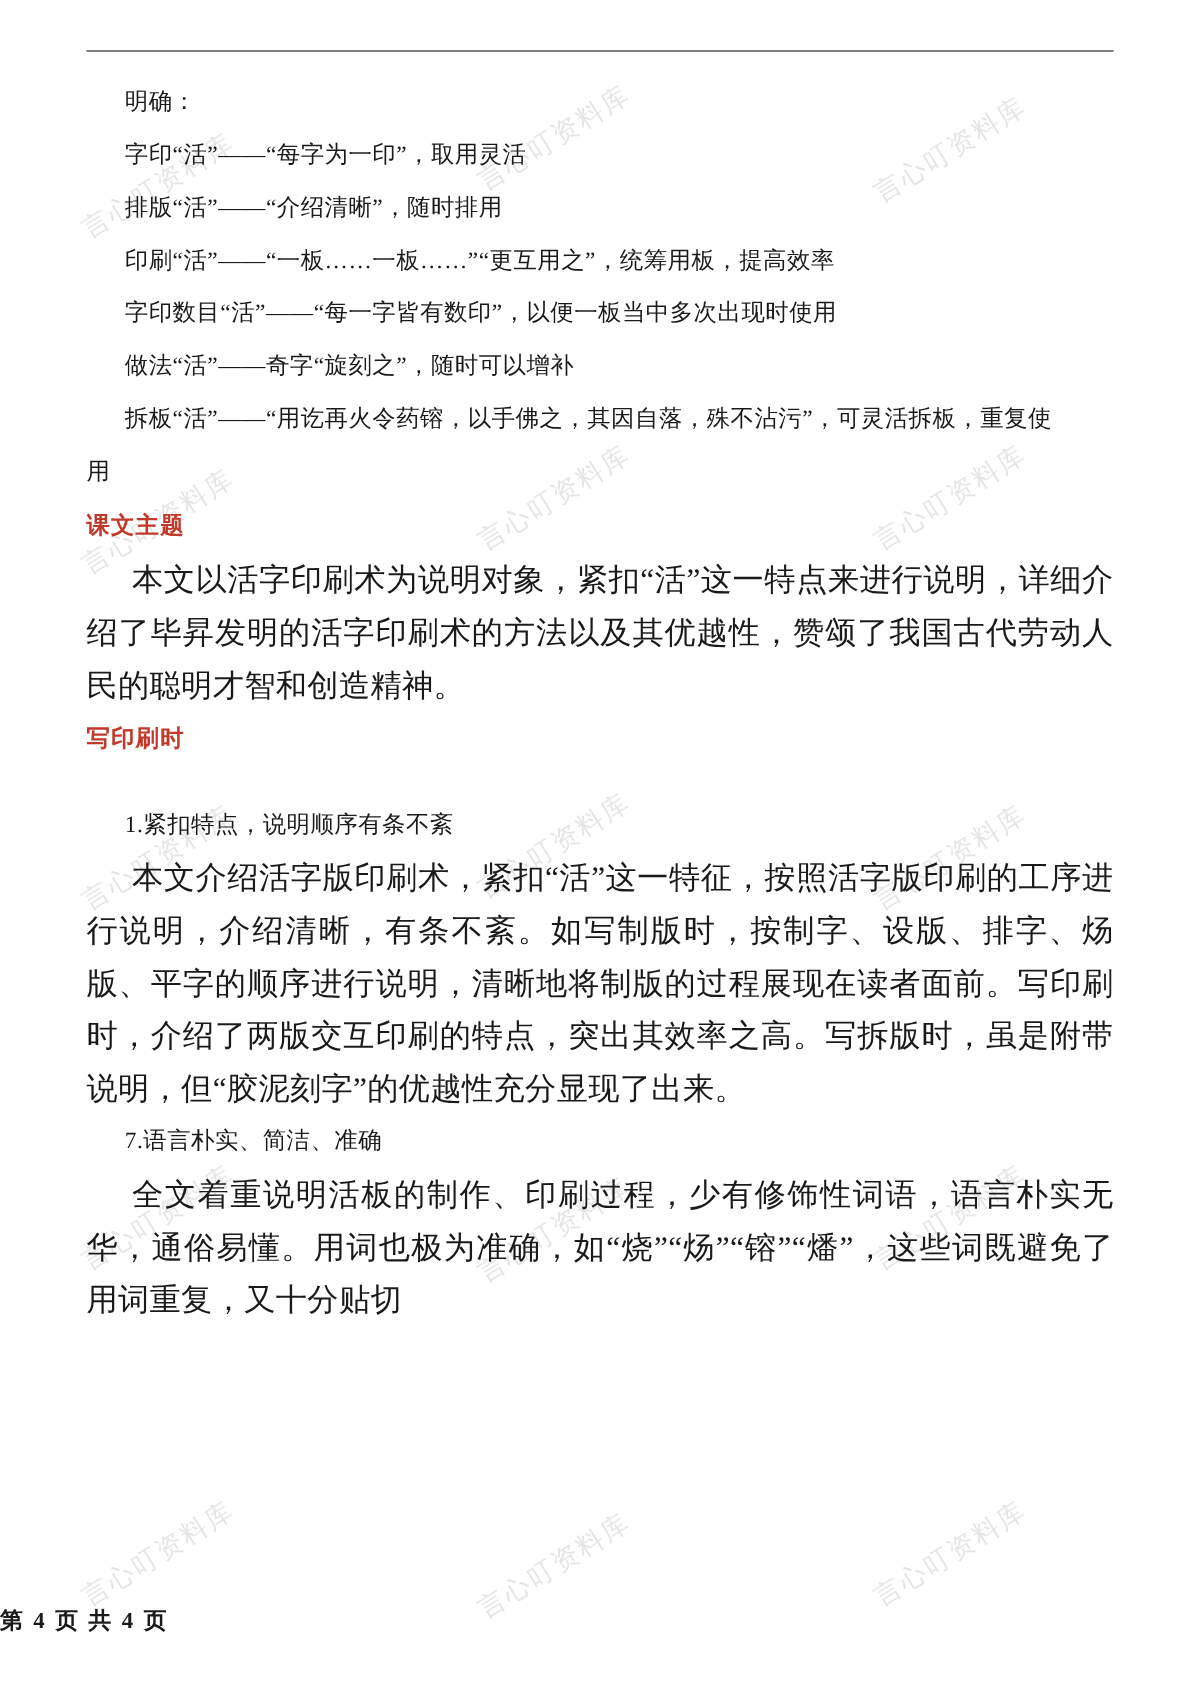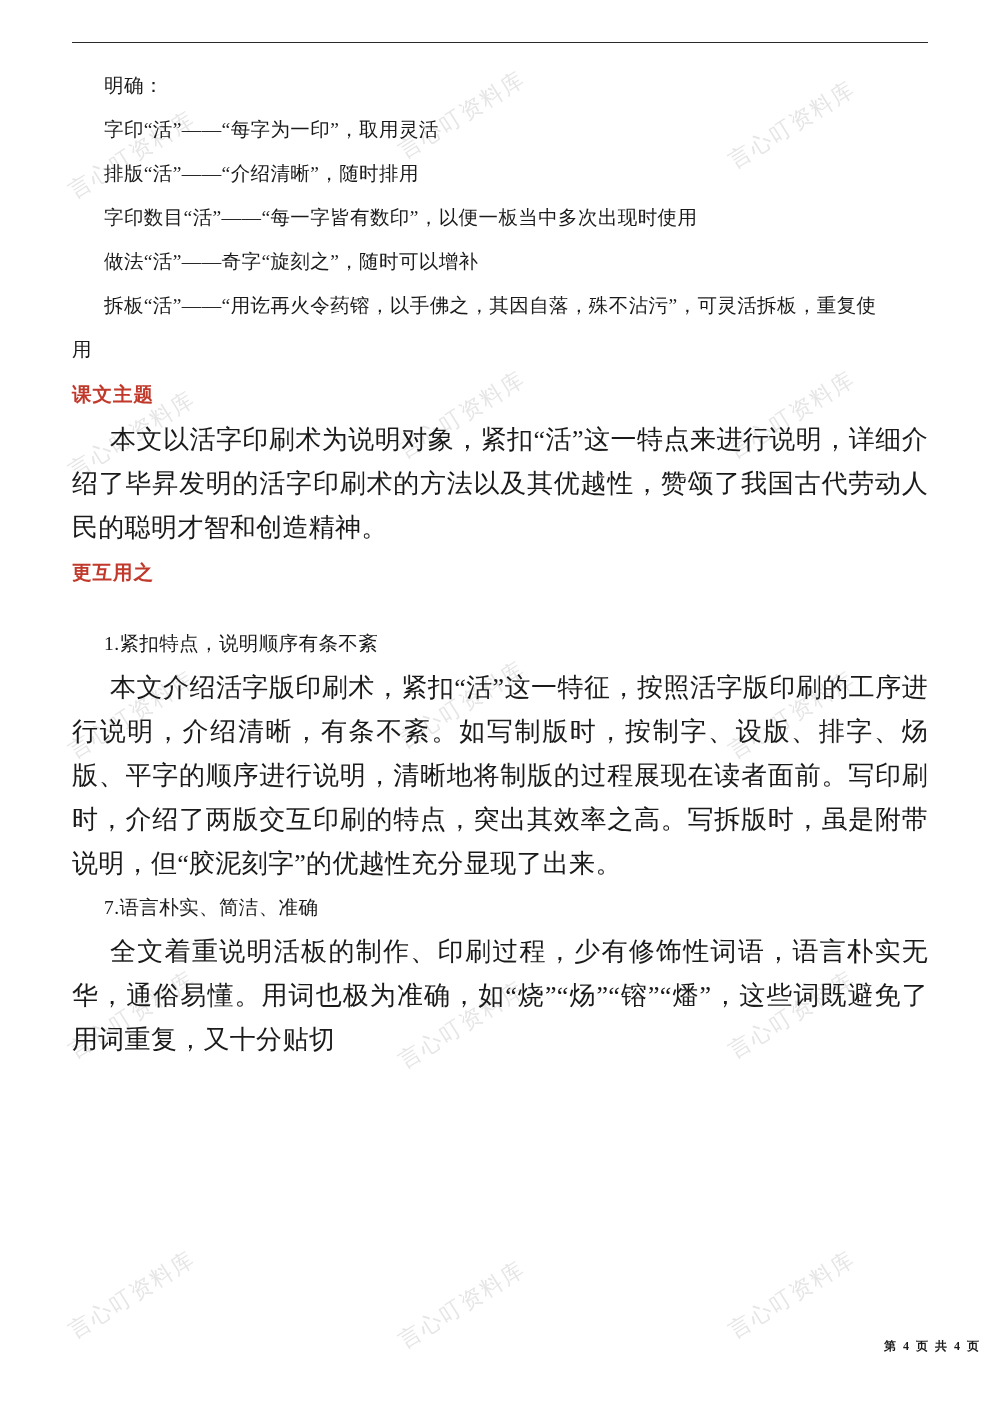--- a/index.html
+++ b/index.html
@@ -67,22 +67,22 @@
     text-indent: 38px;
   }
   .gap-medium {
     height: 26px;
   }
   .footer {
     position: absolute;
     left: 0;
     top: 1338px;
     width: 981px;
-    text-align: right;
-    font-size: 12px;
+    text-align: left;
+    font-size: 19px;
     letter-spacing: 2px;
     color: #1a1a1a;
     font-weight: bold;
   }
   
   .wm {
     position: absolute;
     color: rgba(170, 170, 170, 0.30);
     font-size: 22px;
     letter-spacing: 2px;
@@ -115,30 +115,31 @@
   <div class="wm" style="left:720px; top:1000px;">言心叮资料库</div>
   <div class="wm" style="left:60px;  top:1280px;">言心叮资料库</div>
   <div class="wm" style="left:390px; top:1290px;">言心叮资料库</div>
   <div class="wm" style="left:720px; top:1280px;">言心叮资料库</div>
 
   <div class="content">
 
     <div class="line indent1">明确：</div>
     <div class="line indent1">字印“活”——“每字为一印”，取用灵活</div>
     <div class="line indent1">排版“活”——“介绍清晰”，随时排用</div>
+    <div class="line indent1">印刷“活”——“一板……一板……”“更互用之”，统筹用板，提高效率</div>
     <div class="line indent1">字印数目“活”——“每一字皆有数印”，以便一板当中多次出现时使用</div>
     <div class="line indent1">做法“活”——奇字“旋刻之”，随时可以增补</div>
     <div class="line indent1">拆板“活”——“用讫再火令药镕，以手佛之，其因自落，殊不沾污”，可灵活拆板，重复使</div>
     <div class="line noindent">用</div>
 
     <div class="section-title">课文主题</div>
 
     <div class="para first">本文以活字印刷术为说明对象，紧扣“活”这一特点来进行说明，详细介绍了毕昇发明的活字印刷术的方法以及其优越性，赞颂了我国古代劳动人民的聪明才智和创造精神。</div>
 
-    <div class="section-title">更互用之</div>
+    <div class="section-title">写印刷时</div>
 
     <div class="gap-medium"></div>
 
     <div class="line indent1">1.紧扣特点，说明顺序有条不紊</div>
     <div class="para first">本文介绍活字版印刷术，紧扣“活”这一特征，按照活字版印刷的工序进行说明，介绍清晰，有条不紊。如写制版时，按制字、设版、排字、炀版、平字的顺序进行说明，清晰地将制版的过程展现在读者面前。写印刷时，介绍了两版交互印刷的特点，突出其效率之高。写拆版时，虽是附带说明，但“胶泥刻字”的优越性充分显现了出来。</div>
 
     <div class="line indent1">7.语言朴实、简洁、准确</div>
     <div class="para first">全文着重说明活板的制作、印刷过程，少有修饰性词语，语言朴实无华，通俗易懂。用词也极为准确，如“烧”“炀”“镕”“燔”，这些词既避免了用词重复，又十分贴切</div>
 
   </div>

